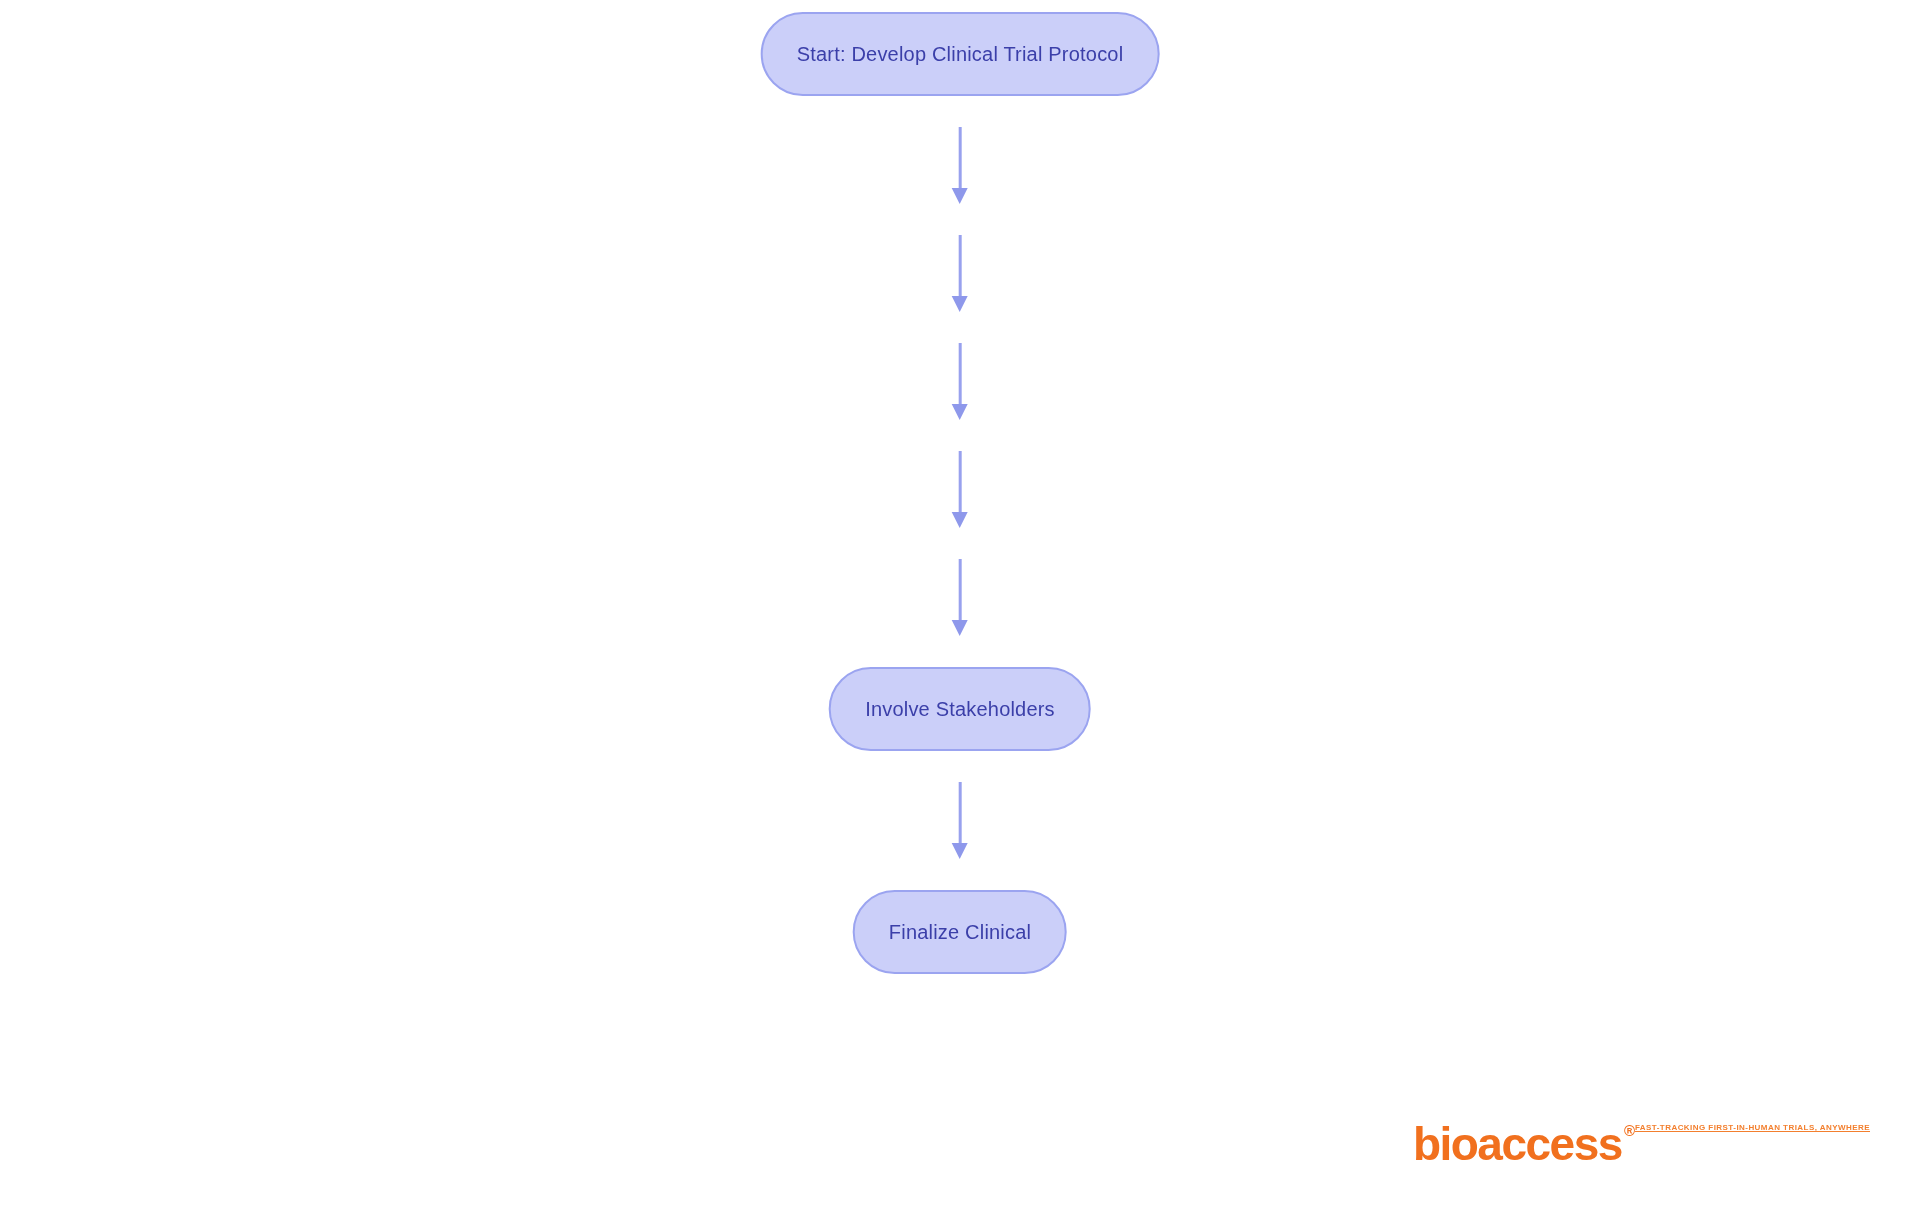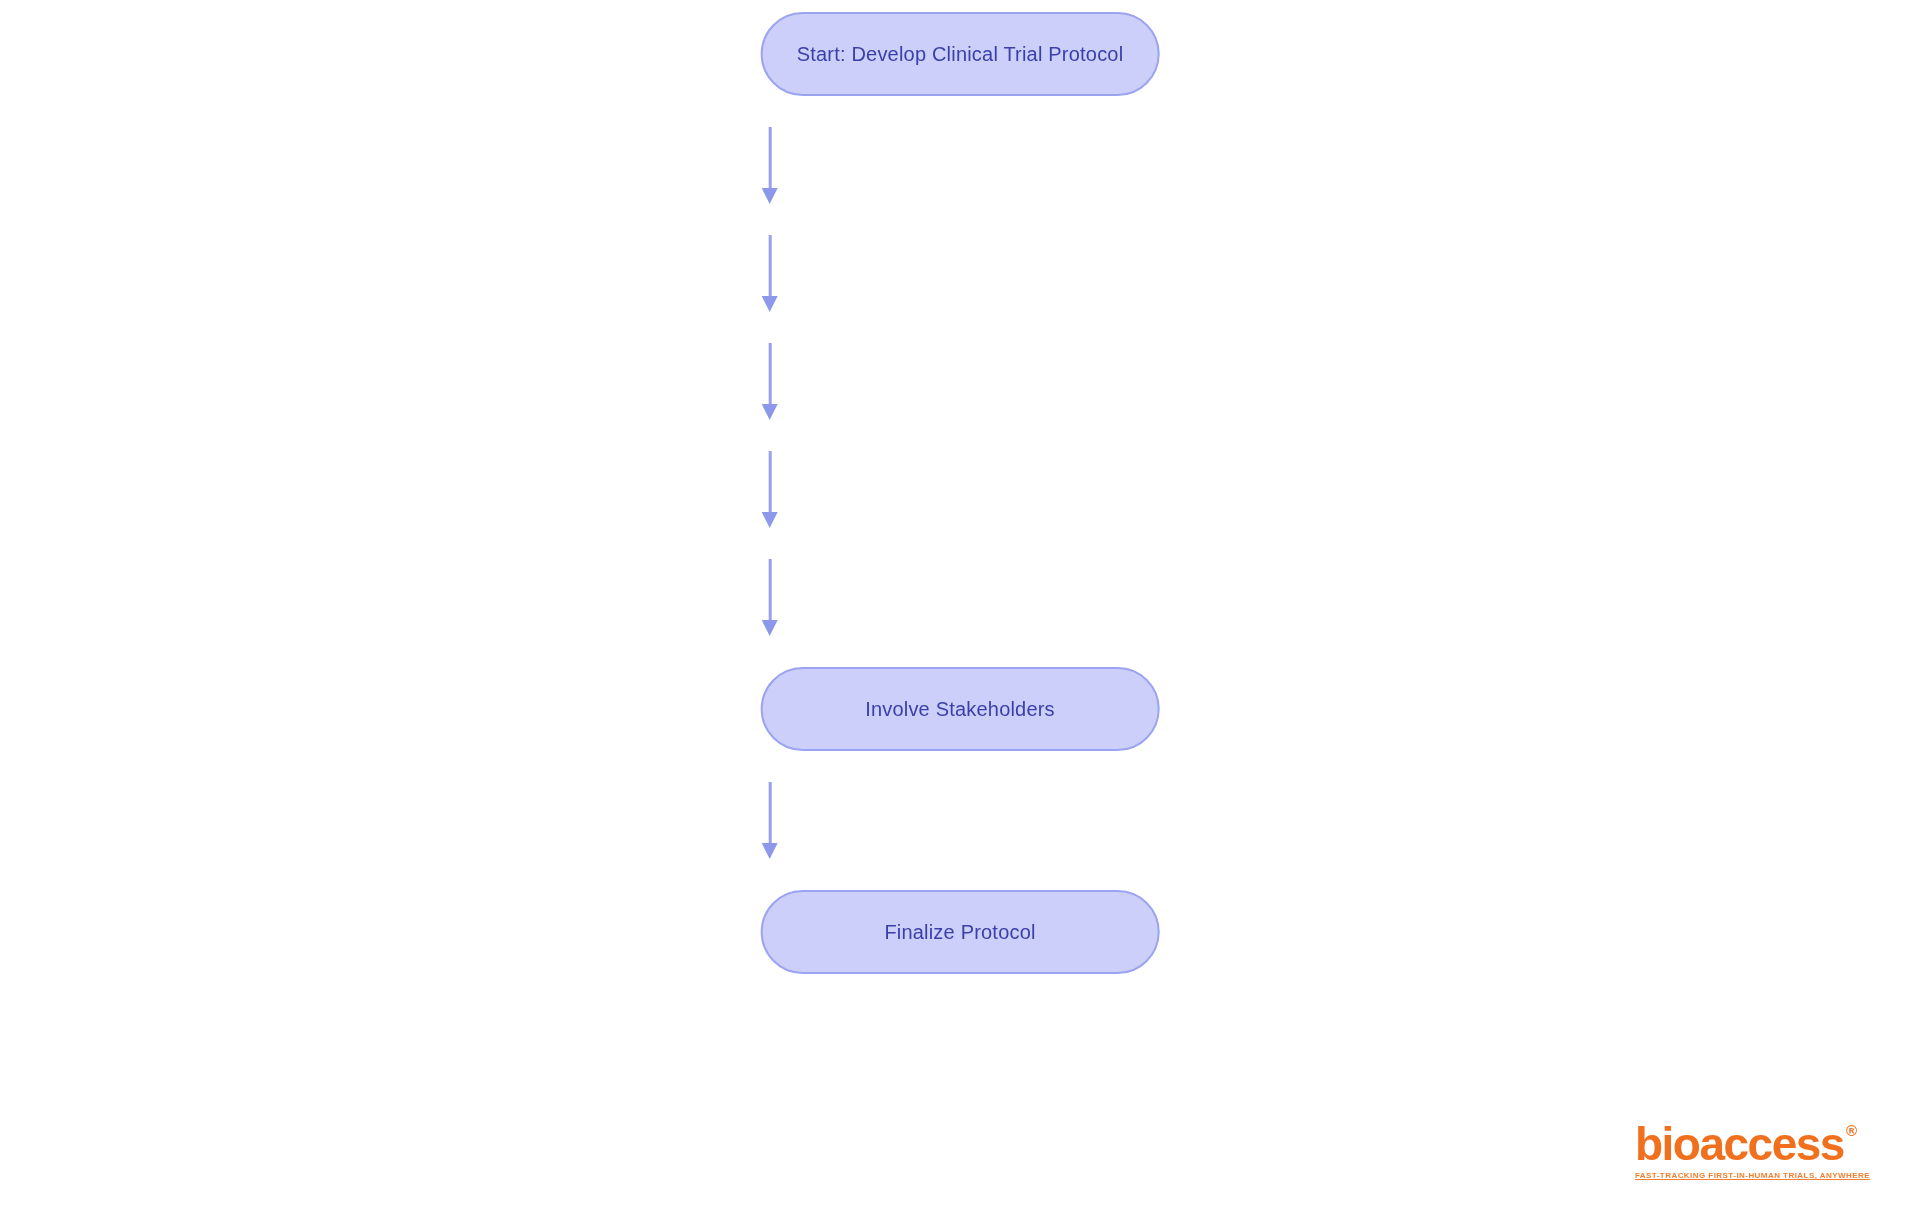--- a/index.html
+++ b/index.html
@@ -12,20 +12,21 @@
     overflow: hidden;
     font-family: "Liberation Sans", sans-serif;
   }
   .flow {
     position: absolute;
     left: 50%;
     top: 12px;
     transform: translateX(-50%);
     display: flex;
     flex-direction: column;
+    align-items: center;
     gap: 31px;
   }
   .node {
     height: 84px;
     border: 2px solid #9ba4f0;
     background: #cbcff9;
     border-radius: 42px;
     display: flex;
     align-items: center;
     justify-content: center;
@@ -54,21 +55,21 @@
     height: 0;
     border-left: 8px solid transparent;
     border-right: 8px solid transparent;
     border-top: 16px solid #8e98eb;
   }
   .brand {
     position: absolute;
     top: 1120px;
     right: 50px;
     display: flex;
-    flex-direction: column;
+    flex-direction: row;
     align-items: flex-start;
     text-align: right;
   }
   .brand-word {
     font-size: 46px;
     font-weight: bold;
     color: #f1701e;
     letter-spacing: -1.5px;
     line-height: 1.05;
     display: flex;
@@ -135,21 +136,21 @@
     <div class="node">
       <span>Involve Stakeholders</span>
     </div>
 
     <div class="arrow">
       <div class="line"></div>
       <div class="head"></div>
     </div>
 
     <div class="node">
-      <span>Finalize Protocol</span>
+      <span>Finalize Clinical</span>
     </div>
 
   </div>
 
   <div class="brand">
     <div class="brand-word">
       <span>bioaccess</span>
       <span class="reg">®</span>
     </div>
     <div class="brand-tagline">FAST-TRACKING FIRST-IN-HUMAN TRIALS, ANYWHERE</div>

